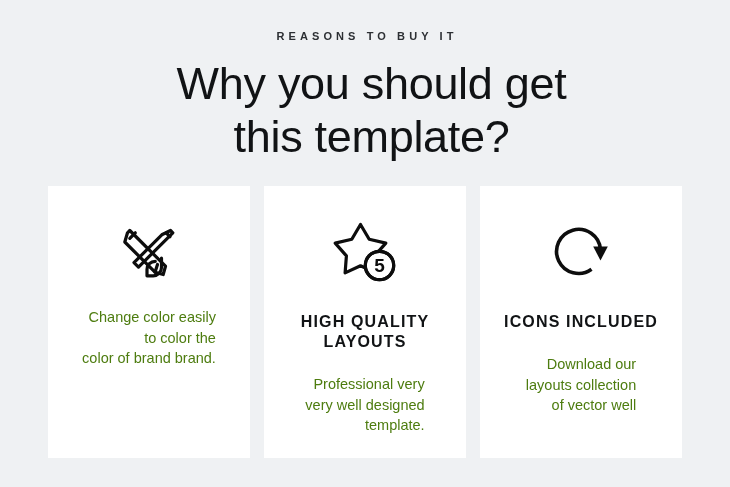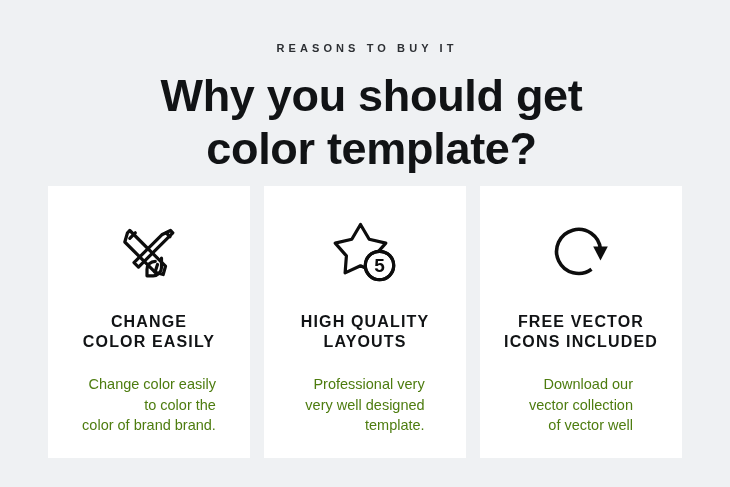--- a/index.html
+++ b/index.html
@@ -17,37 +17,37 @@
     position: relative;
     width: 730px;
     height: 487px;
     box-sizing: border-box;
   }
 
   
   .header {
     position: absolute;
     left: 0;
-    top: 40px;
+    top: 28px;
     width: 730px;
     text-align: center;
   }
   .eyebrow {
     font-size: 11px;
     font-weight: 600;
     letter-spacing: 4.1px;
     color: #2c2f33;
     text-transform: uppercase;
     line-height: 16px;
     padding-left: 4px;
   }
   .headline {
     margin-top: 13px;
     font-size: 45px;
-    font-weight: 700;
+    font-weight: 400;
     line-height: 53px;
     color: #111315;
     letter-spacing: -0.3px;
     padding-left: 13px;
   }
   .headline-line {
     display: block;
   }
 
   
@@ -108,42 +108,38 @@
 </style>
 </head>
 <body>
 
 <div class="page">
 
   <div class="header">
     <div class="eyebrow">REASONS TO BUY IT</div>
     <h1 class="headline">
       <span class="headline-line">Why you should get</span>
-      <span class="headline-line">color template?</span>
+      <span class="headline-line">this template?</span>
     </h1>
   </div>
 
   <div class="cards">
 
     <div class="card">
       <div class="card-icon">
         <svg width="66" height="66" viewBox="0 0 66 66" fill="none" stroke="#0d0d0d" stroke-width="3.2" stroke-linecap="round" stroke-linejoin="round">
 
           <path d="M11.5 13.8 L13.8 11.5 L19.3 17 L49.5 47.2 L47.2 55.5 L39 53.2 L8.8 23 Z"></path>
           <path d="M13.8 19.3 L19.3 13.8"></path>
           <path d="M39 53.2 L41.5 45.5"></path>
 
           <path d="M54.5 11.5 L56.8 13.8 L50.3 20.3 L22.5 48.1 L18 43.6 L45.8 15.8 Z"></path>
           <path d="M50.3 14 L54 17.7"></path>
           <path d="M45.5 39.2 L45.5 48.5 C45.5 53.1 41.8 56.8 37.2 56.8 L31 56.8 L31 50.6 C31 46 34.7 42.3 39.3 42.3"></path>
         </svg>
-      </div>
-      <div class="card-title">
-        <span class="card-title-line">CHANGE</span>
-        <span class="card-title-line">COLOR EASILY</span>
       </div>
       <div class="card-body">
         <span class="card-body-line">Change color easily</span>
         <span class="card-body-line">to color the</span>
         <span class="card-body-line">color of brand brand.</span>
       </div>
     </div>
 
     <div class="card">
       <div class="card-icon">
@@ -169,24 +165,23 @@
     </div>
 
     <div class="card">
       <div class="card-icon">
         <svg width="66" height="66" viewBox="0 0 66 66" fill="none" stroke="#0d0d0d" stroke-width="3.6" stroke-linecap="butt">
           <path d="M52.5 30.5 A22 22 0 1 0 43.5 50.2"></path>
           <polygon points="45.2,27.5 59.8,27.5 52.5,41.5" fill="#0d0d0d" stroke="none"></polygon>
         </svg>
       </div>
       <div class="card-title">
-        <span class="card-title-line">FREE VECTOR</span>
         <span class="card-title-line">ICONS INCLUDED</span>
       </div>
       <div class="card-body">
         <span class="card-body-line">Download our</span>
-        <span class="card-body-line">vector collection</span>
+        <span class="card-body-line">layouts collection</span>
         <span class="card-body-line">of vector well</span>
       </div>
     </div>
 
   </div>
 </div>
 
 </body></html>

